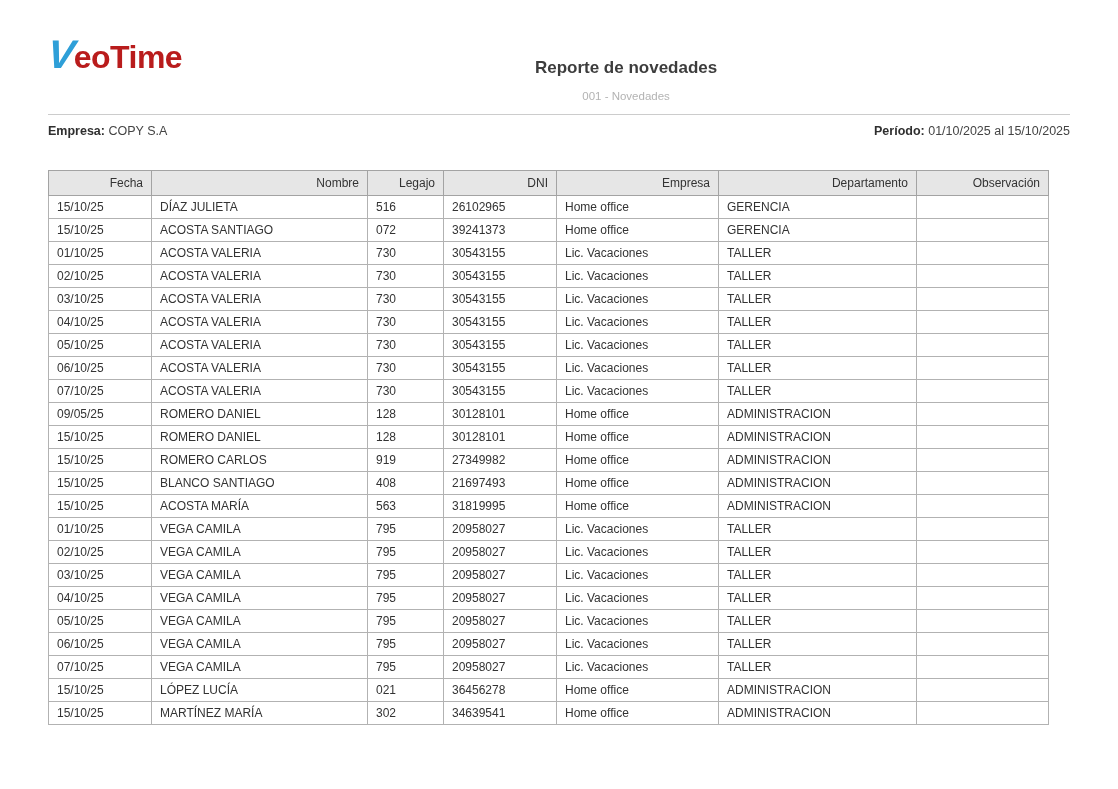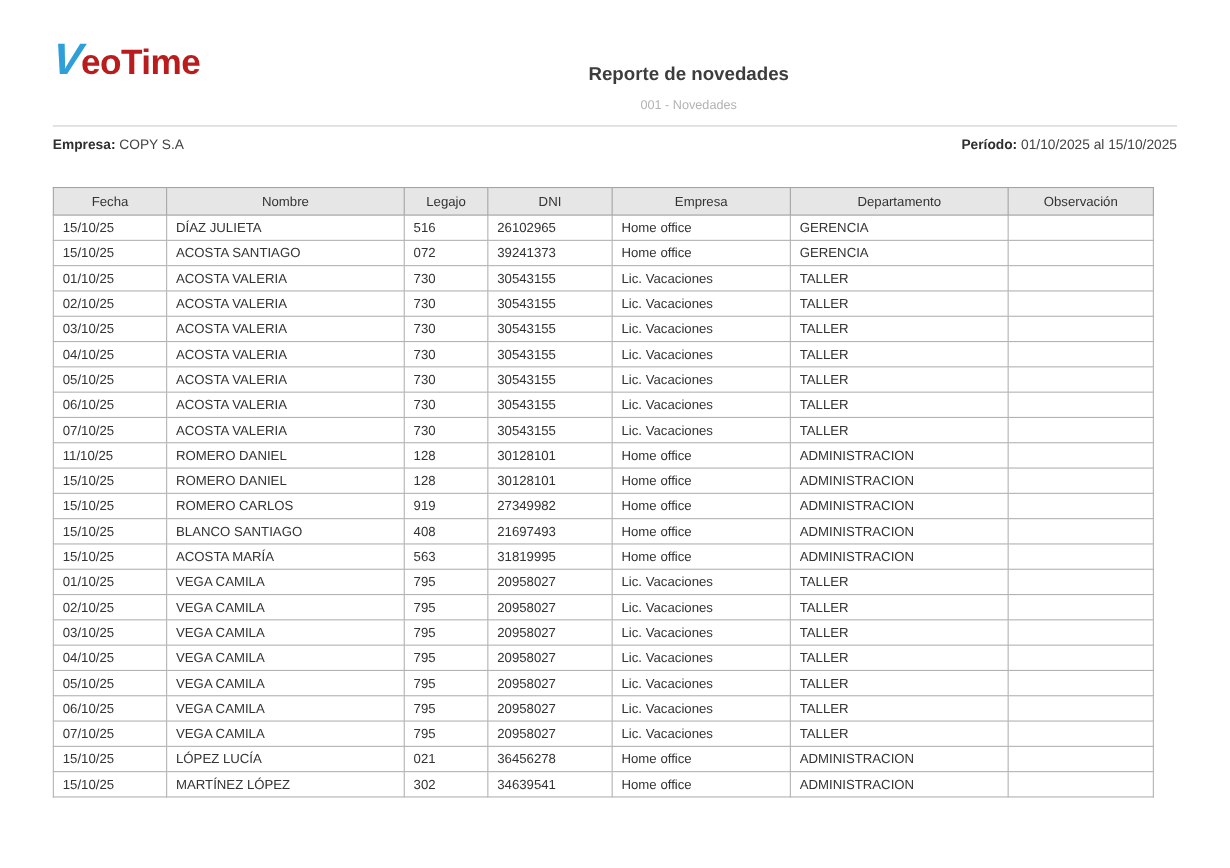--- a/index.html
+++ b/index.html
@@ -80,21 +80,21 @@
     table-layout: fixed;
     width: 1000px;
     margin-top: 32px;
     font-size: 12px;
     color: #333;
   }
   table.report th {
     background: #e6e6e6;
     border: 1px solid #a3a3a3;
     font-weight: normal;
-    text-align: center;
+    text-align: right;
     padding: 5px 8px;
     height: 24px;
     color: #333;
   }
   table.report td {
     border: 1px solid #b2b2b2;
     padding: 4px 8px;
     height: 23px;
     line-height: 14px;
     overflow: hidden;
@@ -227,21 +227,21 @@
         <tr>
           <td>07/10/25</td>
           <td>ACOSTA VALERIA</td>
           <td>730</td>
           <td>30543155</td>
           <td>Lic. Vacaciones</td>
           <td>TALLER</td>
           <td></td>
         </tr>
         <tr>
-          <td>11/10/25</td>
+          <td>09/05/25</td>
           <td>ROMERO DANIEL</td>
           <td>128</td>
           <td>30128101</td>
           <td>Home office</td>
           <td>ADMINISTRACION</td>
           <td></td>
         </tr>
         <tr>
           <td>15/10/25</td>
           <td>ROMERO DANIEL</td>
@@ -345,21 +345,21 @@
           <td>15/10/25</td>
           <td>LÓPEZ LUCÍA</td>
           <td>021</td>
           <td>36456278</td>
           <td>Home office</td>
           <td>ADMINISTRACION</td>
           <td></td>
         </tr>
         <tr>
           <td>15/10/25</td>
-          <td>MARTÍNEZ LÓPEZ</td>
+          <td>MARTÍNEZ MARÍA</td>
           <td>302</td>
           <td>34639541</td>
           <td>Home office</td>
           <td>ADMINISTRACION</td>
           <td></td>
         </tr>
       </tbody>
   </table>
 
 </div>

